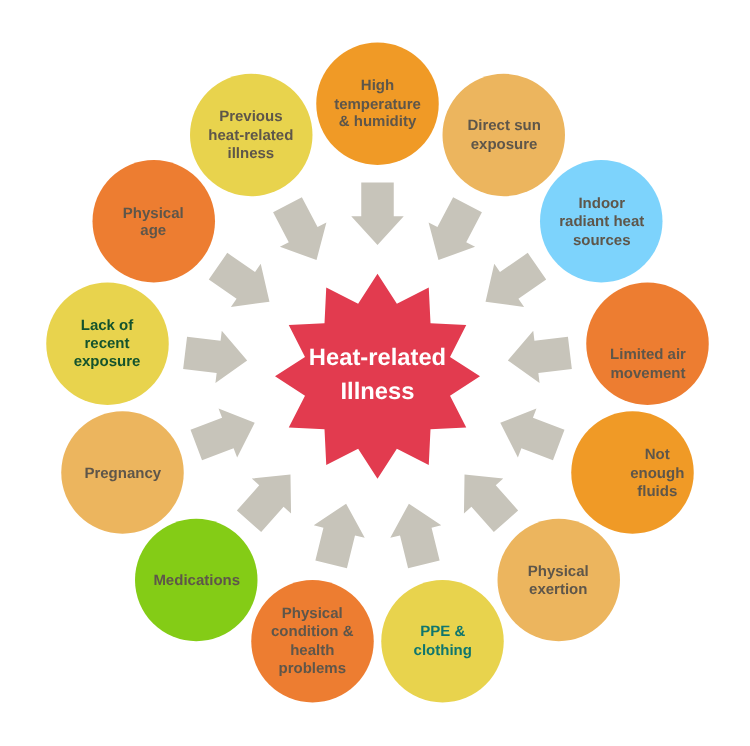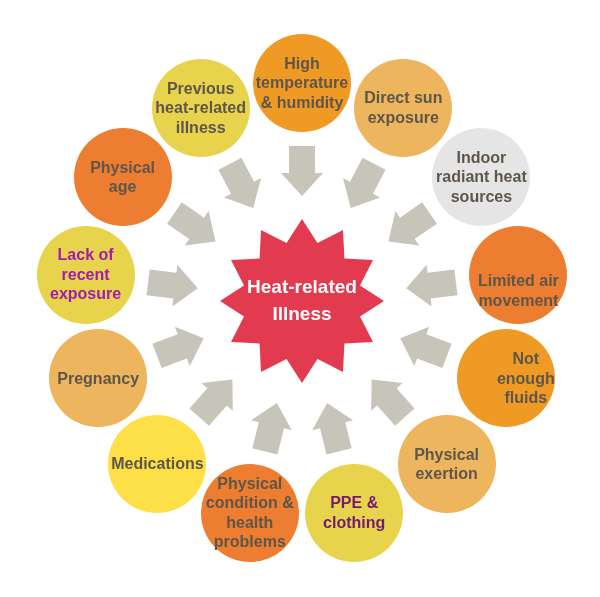--- a/index.html
+++ b/index.html
@@ -20,21 +20,21 @@
     position: absolute;
     border-radius: 50%;
     display: flex;
     align-items: center;
     justify-content: center;
     text-align: center;
   }
   .factor span {
     white-space: pre-line;
     font-weight: bold;
-    font-size: 16px;
+    font-size: 12px;
     line-height: 1.22;
     color: #5E564A;
   }
   .center-label {
     position: absolute;
     left: 187px;
     top: 268px;
     width: 230px;
     height: 66px;
     display: flex;
@@ -101,55 +101,55 @@
 
 <div class="factor" style="left: 253px; top: 34px; width: 98px; height: 98px; background: rgb(240, 154, 38);">
       <span style="color: rgb(94, 86, 74);">High
 temperature
 &amp; humidity</span>
     </div>
     <div class="factor" style="left: 354.3px; top: 59px; width: 98px; height: 98px; background: rgb(236, 181, 94);">
       <span style="color: rgb(94, 86, 74);">Direct sun
 exposure</span>
     </div>
-    <div class="factor" style="left: 432.4px; top: 128.2px; width: 98px; height: 98px; background: #e5e5e5;">
+    <div class="factor" style="left: 432.4px; top: 128.2px; width: 98px; height: 98px; background: #7dd3fc;">
       <span style="color: rgb(94, 86, 74);">Indoor
 radiant heat
 sources</span>
     </div>
     <div class="factor" style="left: 469.4px; top: 225.7px; width: 98px; height: 98px; background: rgb(237, 125, 49);">
       <span style="color: rgb(94, 86, 74); margin-top: 32px;">Limited air
 movement</span>
     </div>
     <div class="factor" style="left: 456.8px; top: 329.3px; width: 98px; height: 98px; background: rgb(240, 154, 38);">
       <span style="color: rgb(94, 86, 74); margin-left: 40px;">Not enough
 fluids</span>
     </div>
     <div class="factor" style="left: 397.6px; top: 415.2px; width: 98px; height: 98px; background: rgb(236, 181, 94);">
       <span style="color: rgb(94, 86, 74);">Physical
 exertion</span>
     </div>
     <div class="factor" style="left: 305.2px; top: 463.7px; width: 98px; height: 98px; background: rgb(232, 211, 77);">
-      <span style="color: #701a75;">PPE &amp;
+      <span style="color: #0f766e;">PPE &amp;
 clothing</span>
     </div>
     <div class="factor" style="left: 200.8px; top: 463.7px; width: 98px; height: 98px; background: rgb(237, 125, 49);">
       <span style="color: rgb(94, 86, 74);">Physical
 condition &amp;
 health
 problems</span>
     </div>
-    <div class="factor" style="left: 108.4px; top: 415.2px; width: 98px; height: 98px; background: #fde047;">
+    <div class="factor" style="left: 108.4px; top: 415.2px; width: 98px; height: 98px; background: #84cc16;">
       <span style="color: rgb(94, 86, 74);">Medications</span>
     </div>
     <div class="factor" style="left: 49.2px; top: 329.3px; width: 98px; height: 98px; background: rgb(236, 181, 94);">
       <span style="color: rgb(94, 86, 74);">Pregnancy</span>
     </div>
     <div class="factor" style="left: 36.6px; top: 225.7px; width: 98px; height: 98px; background: rgb(232, 211, 77);">
-      <span style="color: #a21caf;">Lack of
+      <span style="color: #14532d;">Lack of
 recent
 exposure</span>
     </div>
     <div class="factor" style="left: 73.6px; top: 128.2px; width: 98px; height: 98px; background: rgb(237, 125, 49);">
       <span style="color: rgb(94, 86, 74);">Physical
 age</span>
     </div>
     <div class="factor" style="left: 151.7px; top: 59px; width: 98px; height: 98px; background: rgb(232, 211, 77);">
       <span style="color: rgb(94, 86, 74);">Previous
 heat-related

